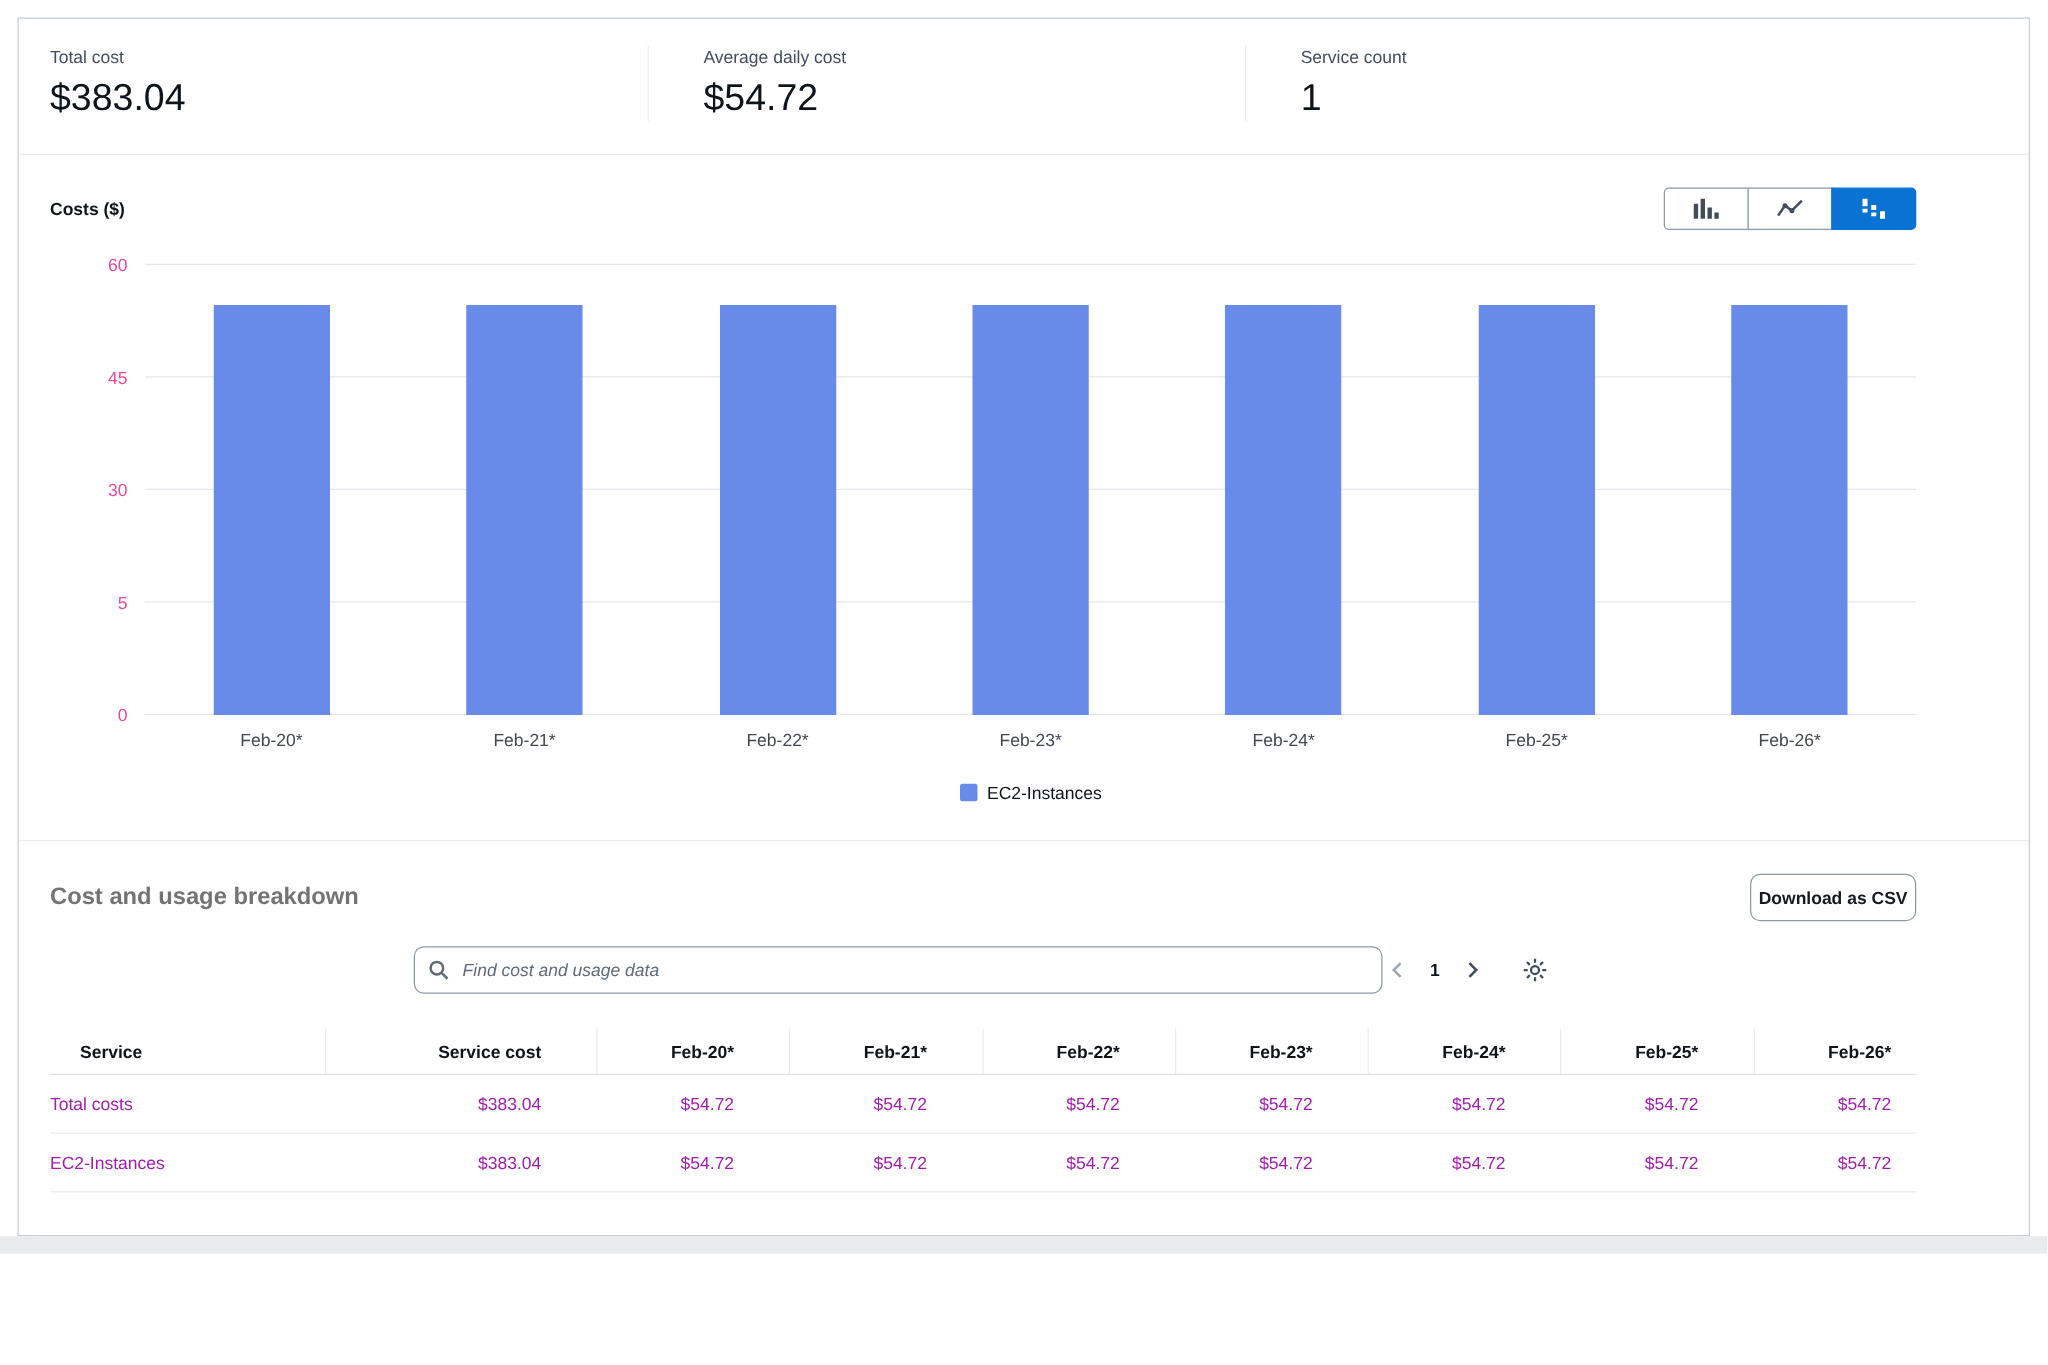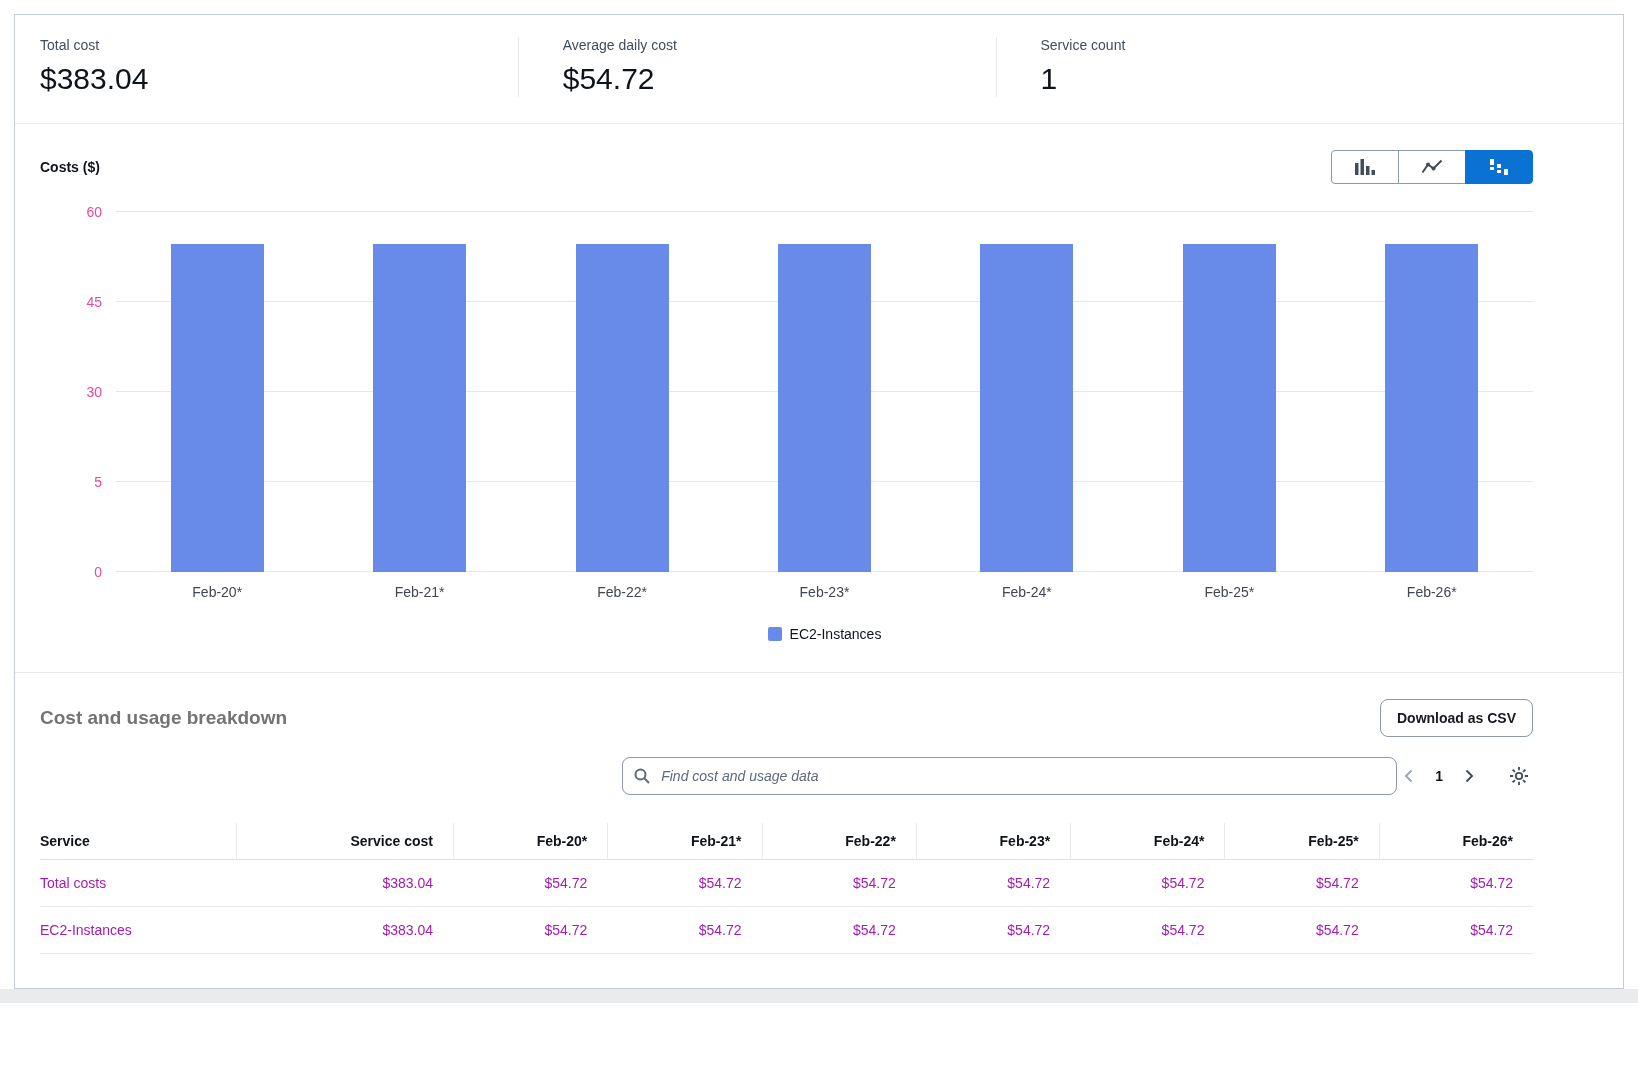--- a/index.html
+++ b/index.html
@@ -59,25 +59,25 @@
   .xtick { flex: 1; text-align: center; font-size: 14px; color: #424650; }
   .legend { display: flex; justify-content: center; margin-left: 76px; margin-top: 26px; }
   .legend-item { display: flex; align-items: center; gap: 8px; font-size: 14px; color: #0f141a; cursor: pointer; }
   .swatch { width: 14px; height: 14px; border-radius: 2px; display: inline-block; }
 
   
   .breakdown { padding: 26px 90px 34px 25px; }
   .breakdown-header { display: flex; justify-content: space-between; align-items: center; }
   .breakdown-title { margin: 0; font-size: 19px; font-weight: 700; color: #737373; }
   .btn {
-    height: 38px; padding: 0 16px;
+    height: 38px; padding: 0 6px;
     border: 1px solid #8c99a8; border-radius: 8px; background: #ffffff;
     font-family: inherit; font-size: 14px; font-weight: 700; color: #16191f; cursor: pointer;
   }
-  .controls-row { display: flex; justify-content: flex-end; align-items: center; margin-top: 20px; }
+  .controls-row { display: flex; justify-content: center; align-items: center; margin-top: 20px; }
   .search-box { position: relative; width: 775px; }
   .search-icon { position: absolute; left: 12px; top: 50%; transform: translateY(-50%); display: flex; }
   .search-input {
     width: 100%; height: 38px;
     border: 1px solid #8c99a8; border-radius: 8px;
     padding: 0 12px 0 38px;
     font-family: inherit; font-size: 14px; color: #0f141a; outline: none;
   }
   .search-input::placeholder { color: #5f6b7a; font-style: italic; }
   .pager { display: flex; align-items: center; gap: 10px; }
@@ -87,21 +87,21 @@
   .page-num { font-size: 14px; font-weight: 700; color: #0f141a; padding: 0 4px; cursor: pointer; }
   .gear { color: #414d5c; margin-left: 14px; }
 
   
   .table { margin-top: 28px; }
   .thead, .trow { display: grid; grid-template-columns: 196px 217px repeat(7, 1fr); }
   .thead { border-bottom: 1px solid #dde1e6; }
   .trow { border-bottom: 1px solid #e9ebed; }
   .th {
     padding: 10px 20px; font-size: 14px; font-weight: 700; color: #0f141a;
-    text-align: right; white-space: nowrap;
+    text-align: right; white-space: nowrap; margin-left: 24px;
   }
   .th + .th { border-left: 1px solid #e9ebed; }
   .td { padding: 15px 20px; font-size: 14px; color: #a21caf; text-align: right; white-space: nowrap; }
   .th.first, .td.first { text-align: left; padding-left: 0; }
 
   .page-strip { height: 14px; background: #e9ebec; margin-top: 0; }
 </style>
 </head>
 <body>
 

